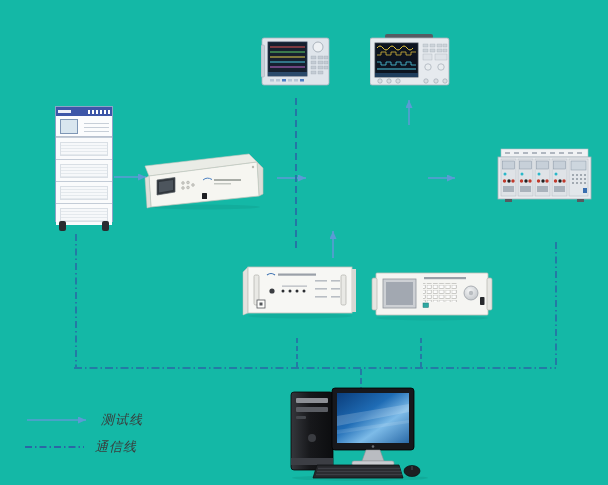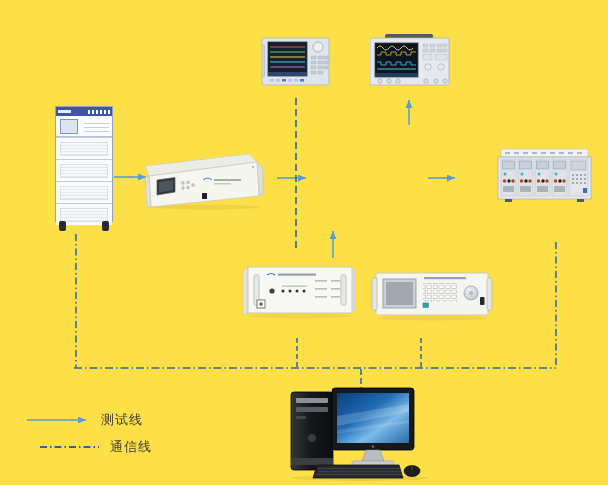--- a/index.html
+++ b/index.html
@@ -1,17 +1,17 @@
 <!DOCTYPE html>
 <html><head>
 <meta charset="utf-8">
 <style>
   html,body{margin:0;padding:0;}
   body{font-family:"Liberation Sans","DejaVu Sans",sans-serif;background:#fff;}
-  .canvas{position:relative;width:608px;height:485px;background:#fde047;overflow:hidden;}
+  .canvas{position:relative;width:608px;height:485px;background:#14b8a6;overflow:hidden;font-style:italic;}
   .overlay{position:absolute;left:0;top:0;pointer-events:none;}
   .dev{position:absolute;}
 
   
   .rack{left:55px;top:106px;width:58px;height:116px;background:#f5f7f9;
         border:1px solid #8ea3c6;box-sizing:border-box;}
   .rack-header{height:9px;background:#3d56a8;display:flex;justify-content:space-between;
         align-items:center;padding:0 2px;}
   .rack-header-text{width:13px;height:3px;background:rgba(255,255,255,.9);}
   .rack-header-tabs{width:22px;height:4px;
@@ -24,21 +24,21 @@
   .rack-mod{height:21px;border-top:1px solid #c3ccd7;position:relative;background:#fafbfc;}
   .rack-mod::after{content:"";position:absolute;left:4px;right:4px;top:4px;bottom:3px;
         background:repeating-linear-gradient(0deg,#e4e9ed 0 1px,#f6f8fa 1px 3px);
         border:1px solid #d9dfe5;}
   .caster{position:absolute;bottom:-10px;width:7px;height:10px;background:#2a2c30;border-radius:2px;}
   .caster.c1{left:3px}.caster.c2{right:3px}
 
   
   .legend-row{position:absolute;display:flex;align-items:center;gap:9px;}
   .legend-row.test{left:26px;top:411px;}
-  .legend-row.comm{left:39px;top:438px;}
+  .legend-row.comm{left:24px;top:438px;}
   .legend-label{font-size:13px;color:#3b3b3b;letter-spacing:1px;}
 </style>
 </head>
 <body>
 
 <div class="canvas">
 
   <svg class="overlay" width="608" height="485" viewBox="0 0 608 485">
     <defs>
       <marker id="ah" markerUnits="userSpaceOnUse" markerWidth="9" markerHeight="8" refX="8" refY="3.5" orient="auto">

